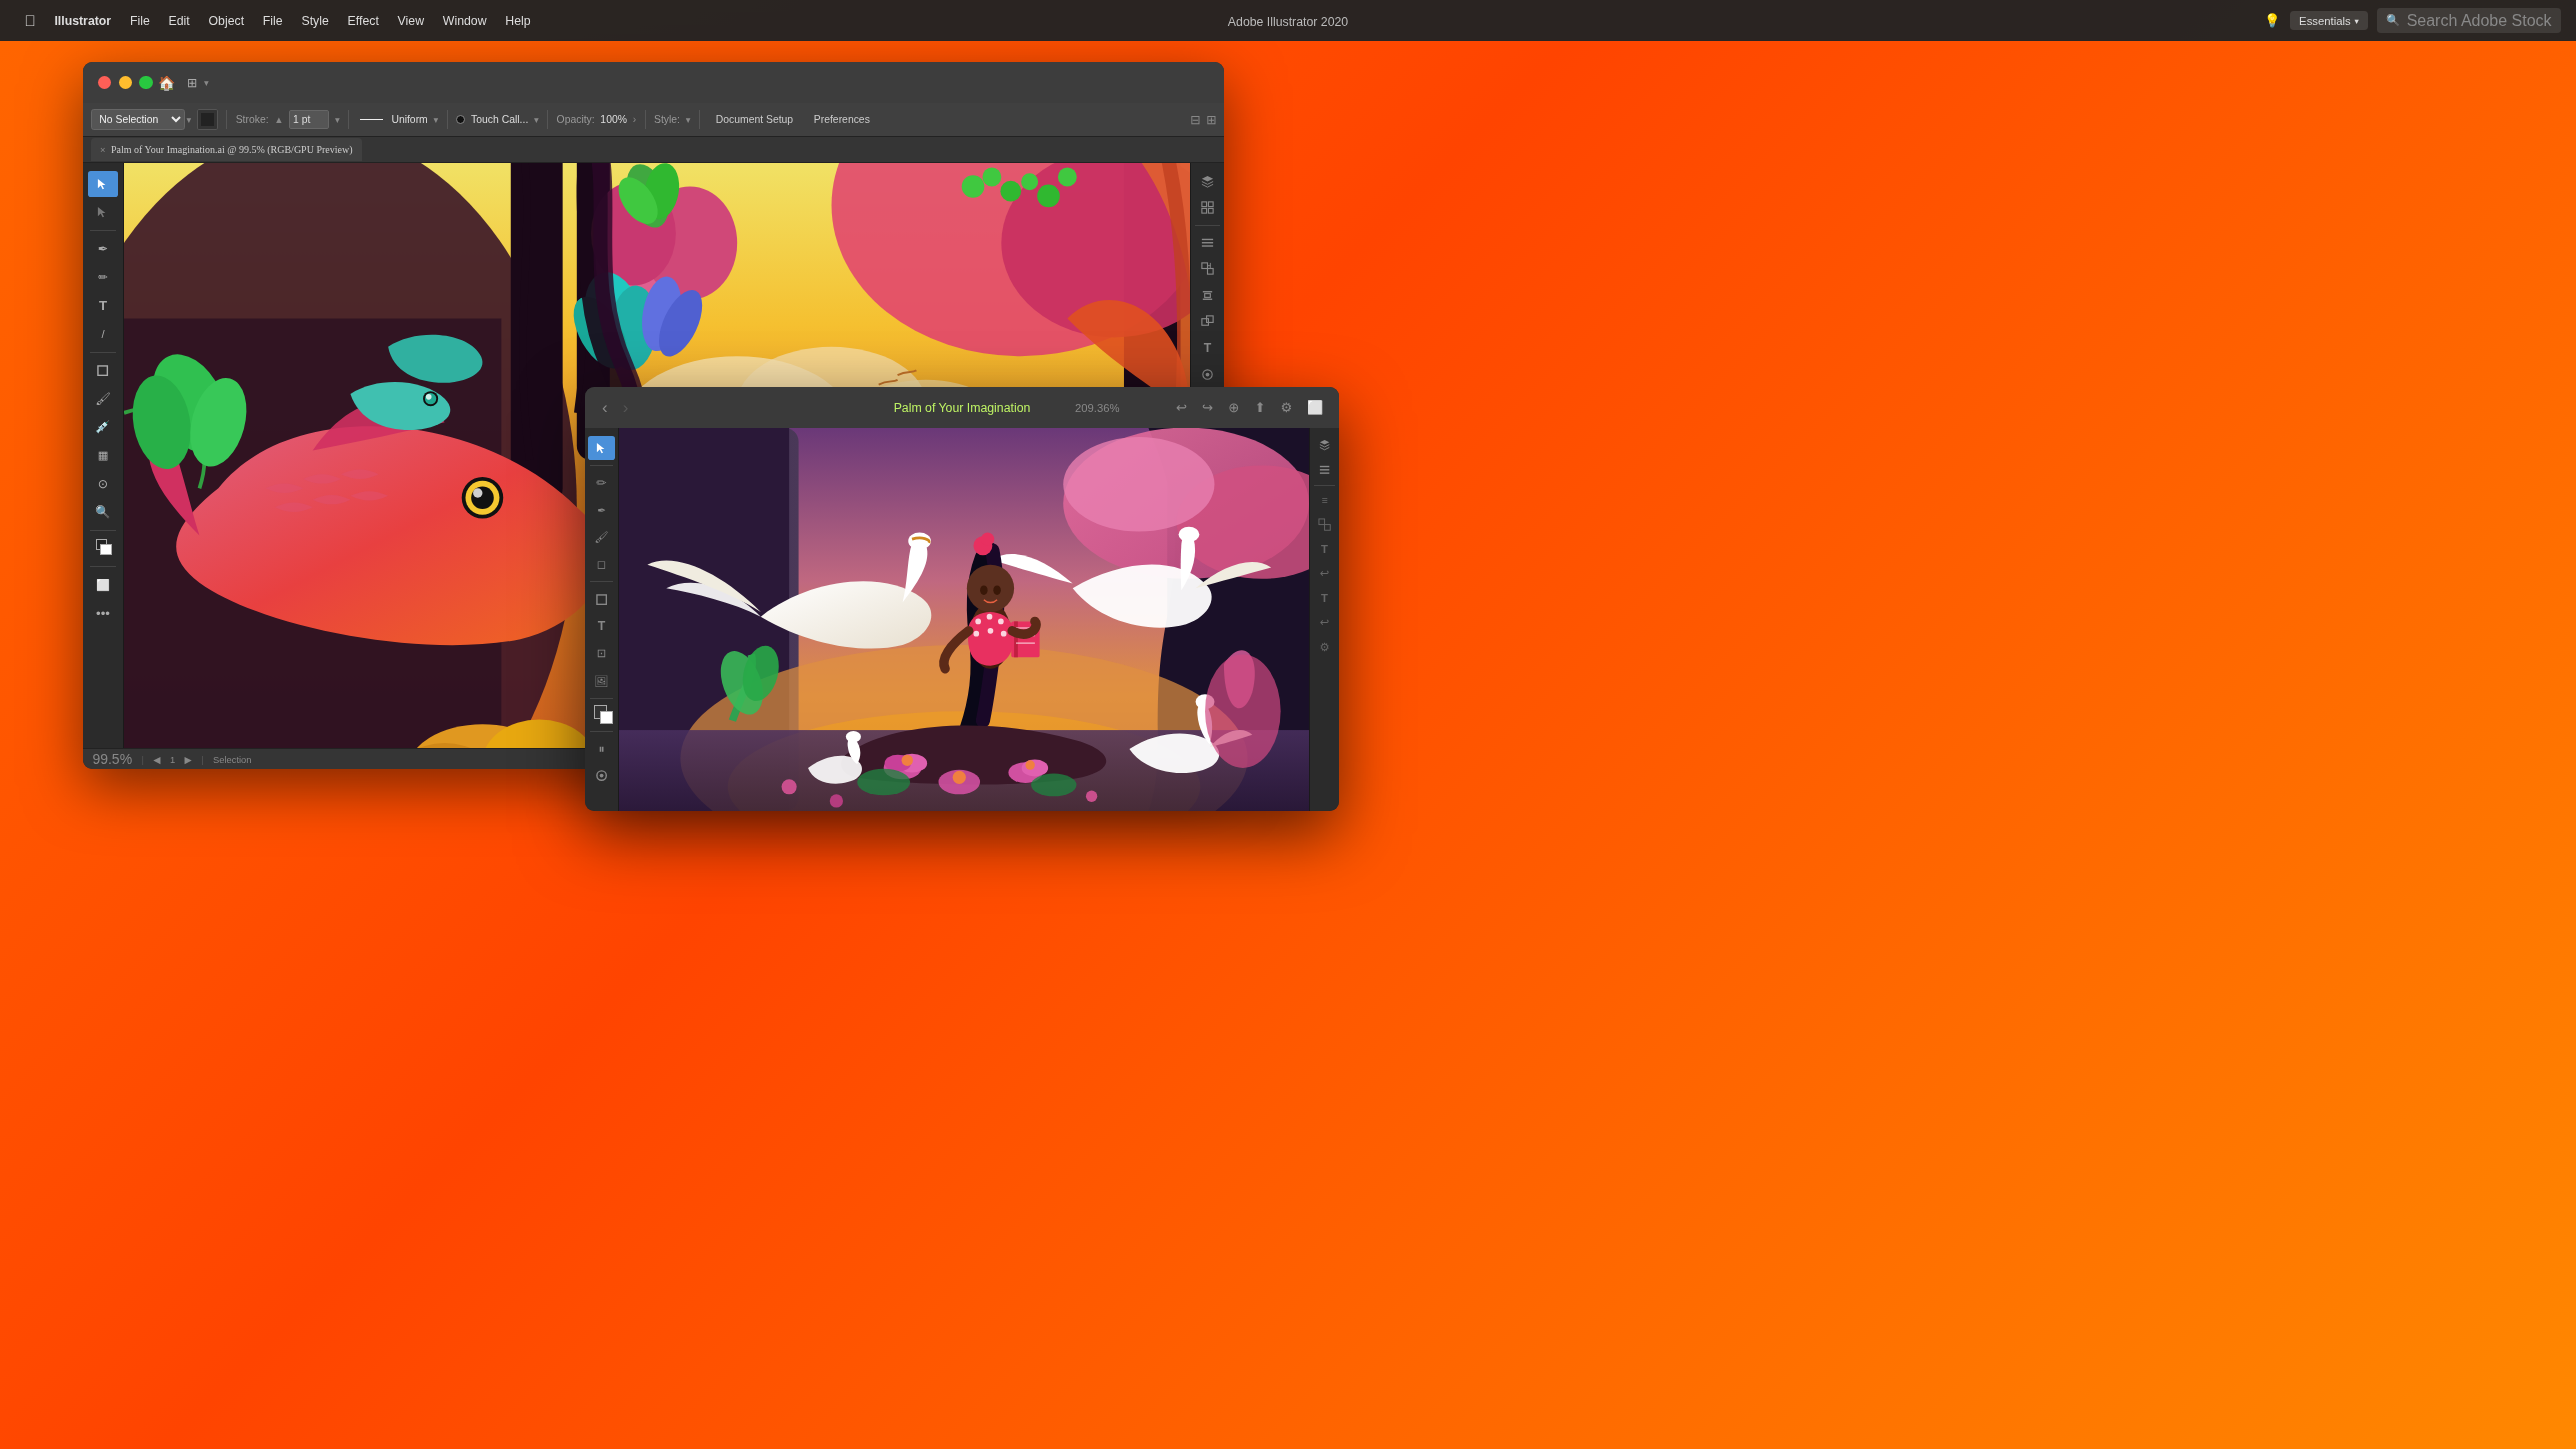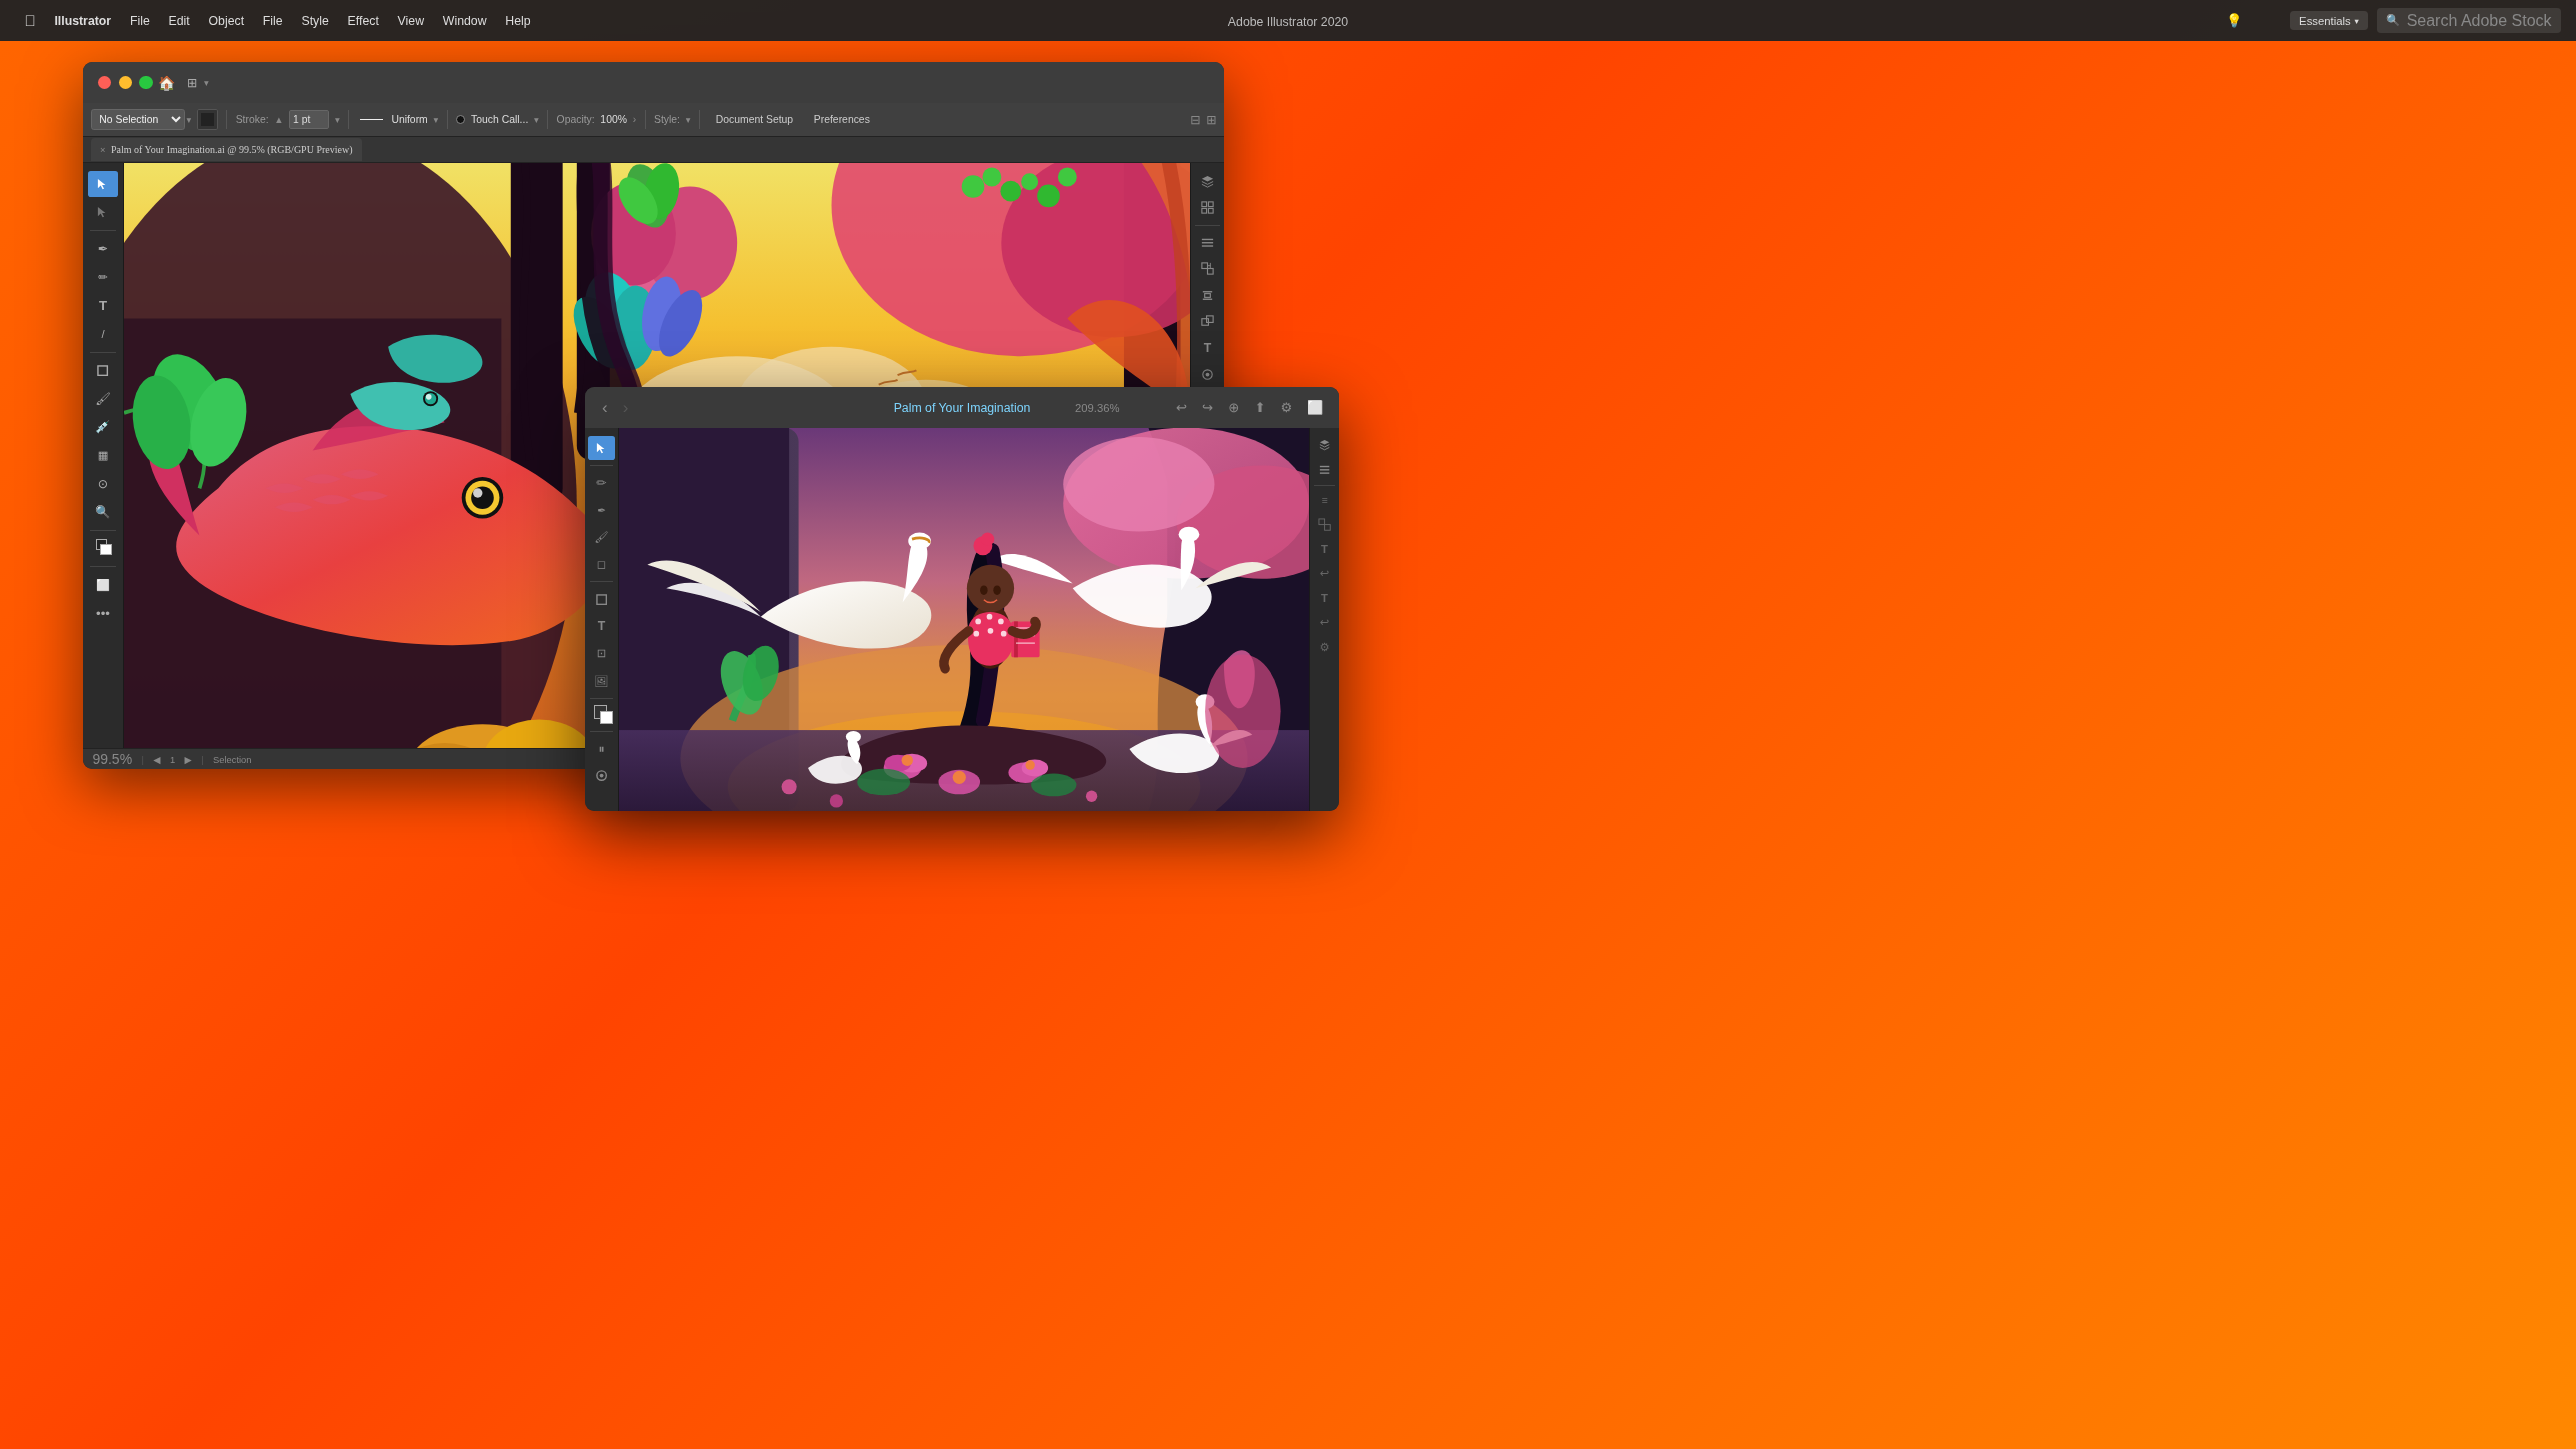--- a/index.html
+++ b/index.html
@@ -230,21 +230,21 @@
     .float-nav-btn {
       color: #888;
       font-size: 15px;
       padding: 3.8px 5.7px;
     }
 
     .float-title {
       position: absolute;
       left: 50%;
       transform: translateX(-50%);
-      color: #7dd3fc;
+      color: #bef264;
       font-size: 12.3px;
     }
 
     .float-zoom {
       position: absolute;
       left: 50%;
       margin-left: 113px;
       color: #888;
       font-size: 11.3px;
     }
@@ -390,21 +390,21 @@
     <span style="color:#ddd;font-size:12.3px;padding:3.8px 9.4px;">Effect</span>
     <span style="color:#ddd;font-size:12.3px;padding:3.8px 9.4px;">View</span>
     <span style="color:#ddd;font-size:12.3px;padding:3.8px 9.4px;">Window</span>
     <span style="color:#ddd;font-size:12.3px;padding:3.8px 9.4px;">Help</span>
   </div>
   <div style="position:absolute;left:50%;transform:translateX(-50%);">
     <span style="color:#bbb;font-size:12.3px;">Adobe Illustrator 2020</span>
   </div>
   <div style="position:absolute;right:15px;display:flex;align-items:center;gap:9.4px;">
     <span style="color:#888;font-size:13.2px;">💡</span>
-    <button style="background:rgba(255,255,255,0.12);border:none;color:#ddd;padding:3.8px 9.4px;border-radius:3.8px;font-size:11.3px;display:flex;align-items:center;gap:3.8px;cursor:pointer;margin-left:38px;">
+    <button style="background:rgba(255,255,255,0.12);border:none;color:#ddd;padding:3.8px 9.4px;border-radius:3.8px;font-size:11.3px;display:flex;align-items:center;gap:3.8px;cursor:pointer;">
       <span>Essentials</span>
       <span style="font-size:8.5px;">▾</span>
     </button>
     <div style="display:flex;align-items:center;gap:5.7px;background:rgba(255,255,255,0.1);border-radius:3.8px;padding:3.8px 9.4px;">
       <span style="color:#888;font-size:11.3px;">🔍</span>
       <span style="color:#888;font-size:16px;">Search Adobe Stock</span>
     </div>
   </div>
 </div>
 

